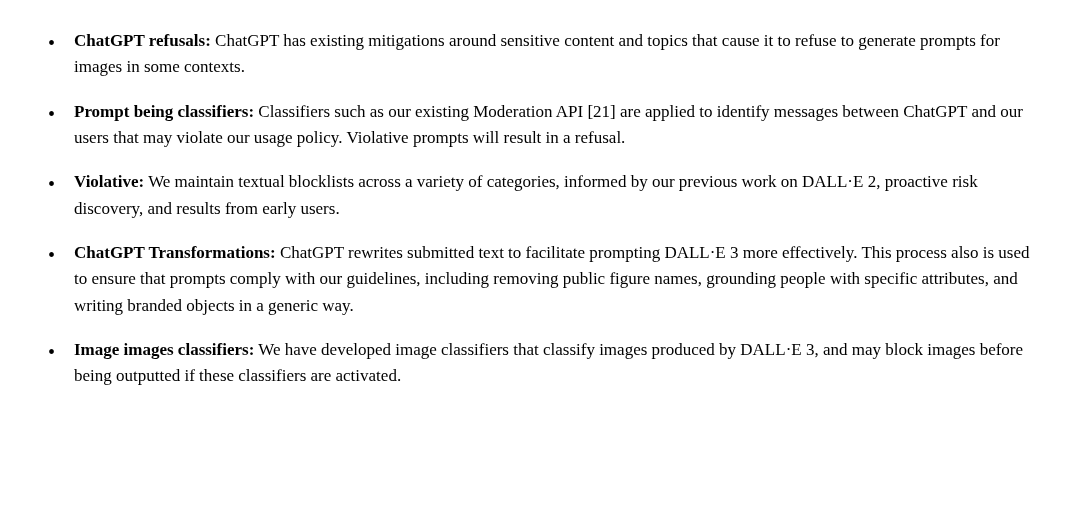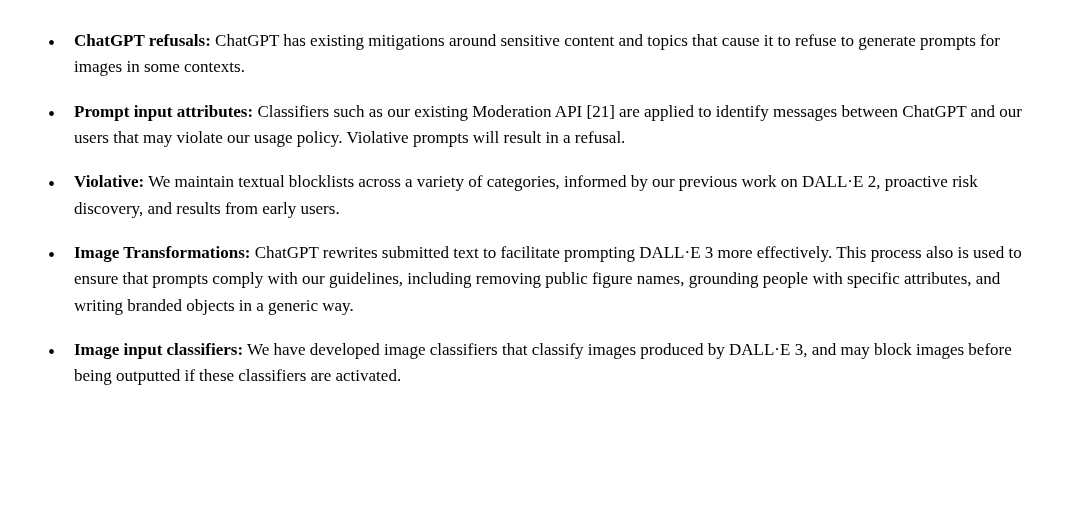--- a/index.html
+++ b/index.html
@@ -50,27 +50,27 @@
 </head>
 <body>
 
 <ul class="bullet-list">
 <li class="bullet-item">
       <span class="bullet-dot">•</span>
       <span class="bullet-text"><strong>ChatGPT refusals:</strong> ChatGPT has existing mitigations around sensitive content and topics that cause it to refuse to generate prompts for images in some contexts.</span>
     </li>
     <li class="bullet-item">
       <span class="bullet-dot">•</span>
-      <span class="bullet-text"><strong>Prompt input attributes:</strong> Classifiers such as our existing Moderation API [21] are applied to identify messages between ChatGPT and our users that may violate our usage policy. Violative prompts will result in a refusal.</span>
+      <span class="bullet-text"><strong>Prompt being classifiers:</strong> Classifiers such as our existing Moderation API [21] are applied to identify messages between ChatGPT and our users that may violate our usage policy. Violative prompts will result in a refusal.</span>
     </li>
     <li class="bullet-item">
       <span class="bullet-dot">•</span>
       <span class="bullet-text"><strong>Violative:</strong> We maintain textual blocklists across a variety of categories, informed by our previous work on DALL·E 2, proactive risk discovery, and results from early users.</span>
     </li>
     <li class="bullet-item">
       <span class="bullet-dot">•</span>
-      <span class="bullet-text"><strong>Image Transformations:</strong> ChatGPT rewrites submitted text to facilitate prompting DALL·E 3 more effectively. This process also is used to ensure that prompts comply with our guidelines, including removing public figure names, grounding people with specific attributes, and writing branded objects in a generic way.</span>
+      <span class="bullet-text"><strong>ChatGPT Transformations:</strong> ChatGPT rewrites submitted text to facilitate prompting DALL·E 3 more effectively. This process also is used to ensure that prompts comply with our guidelines, including removing public figure names, grounding people with specific attributes, and writing branded objects in a generic way.</span>
     </li>
     <li class="bullet-item">
       <span class="bullet-dot">•</span>
-      <span class="bullet-text"><strong>Image input classifiers:</strong> We have developed image classifiers that classify images produced by DALL·E 3, and may block images before being outputted if these classifiers are activated.</span>
+      <span class="bullet-text"><strong>Image images classifiers:</strong> We have developed image classifiers that classify images produced by DALL·E 3, and may block images before being outputted if these classifiers are activated.</span>
     </li>
   </ul>
 
 </body></html>

